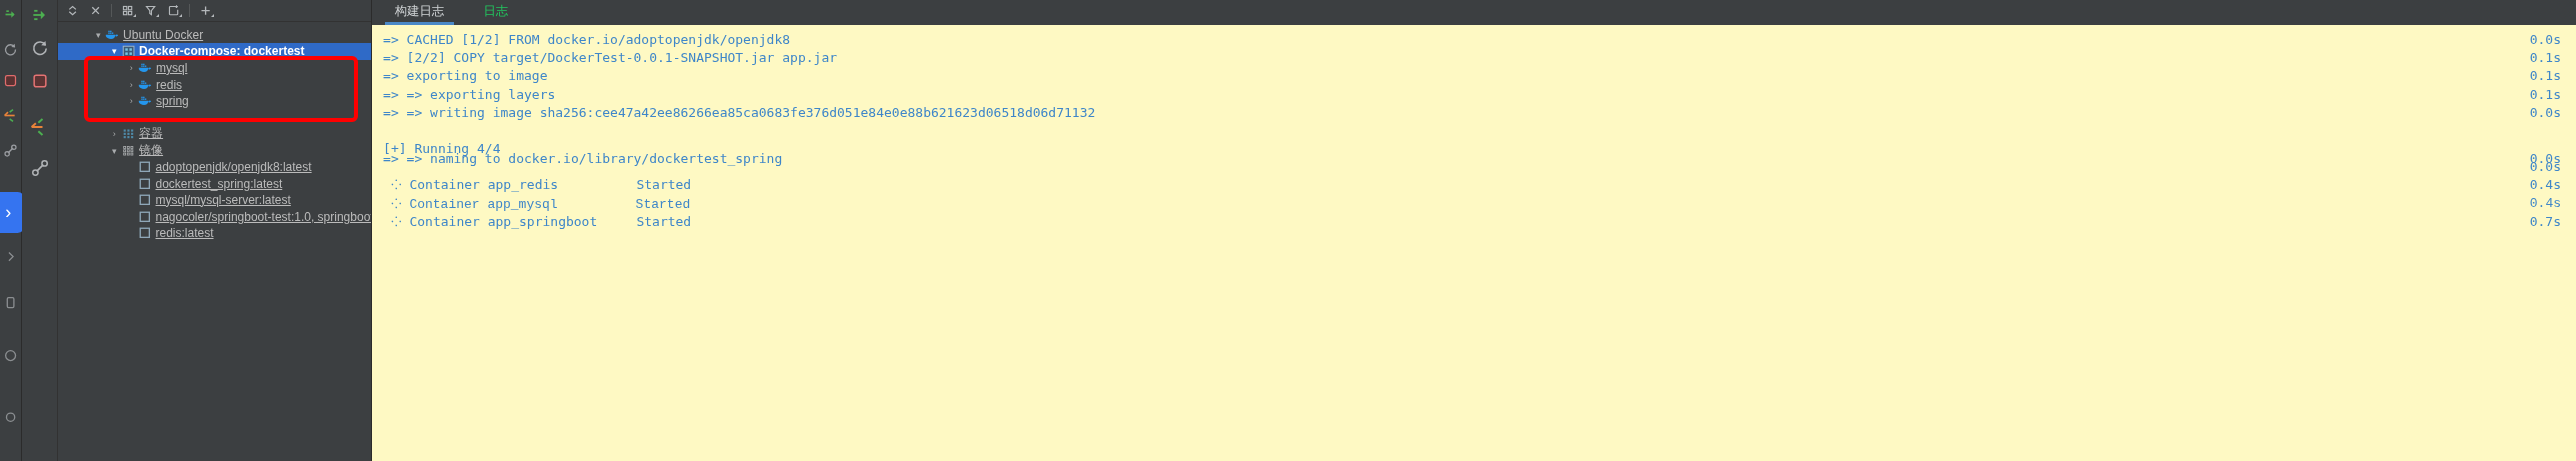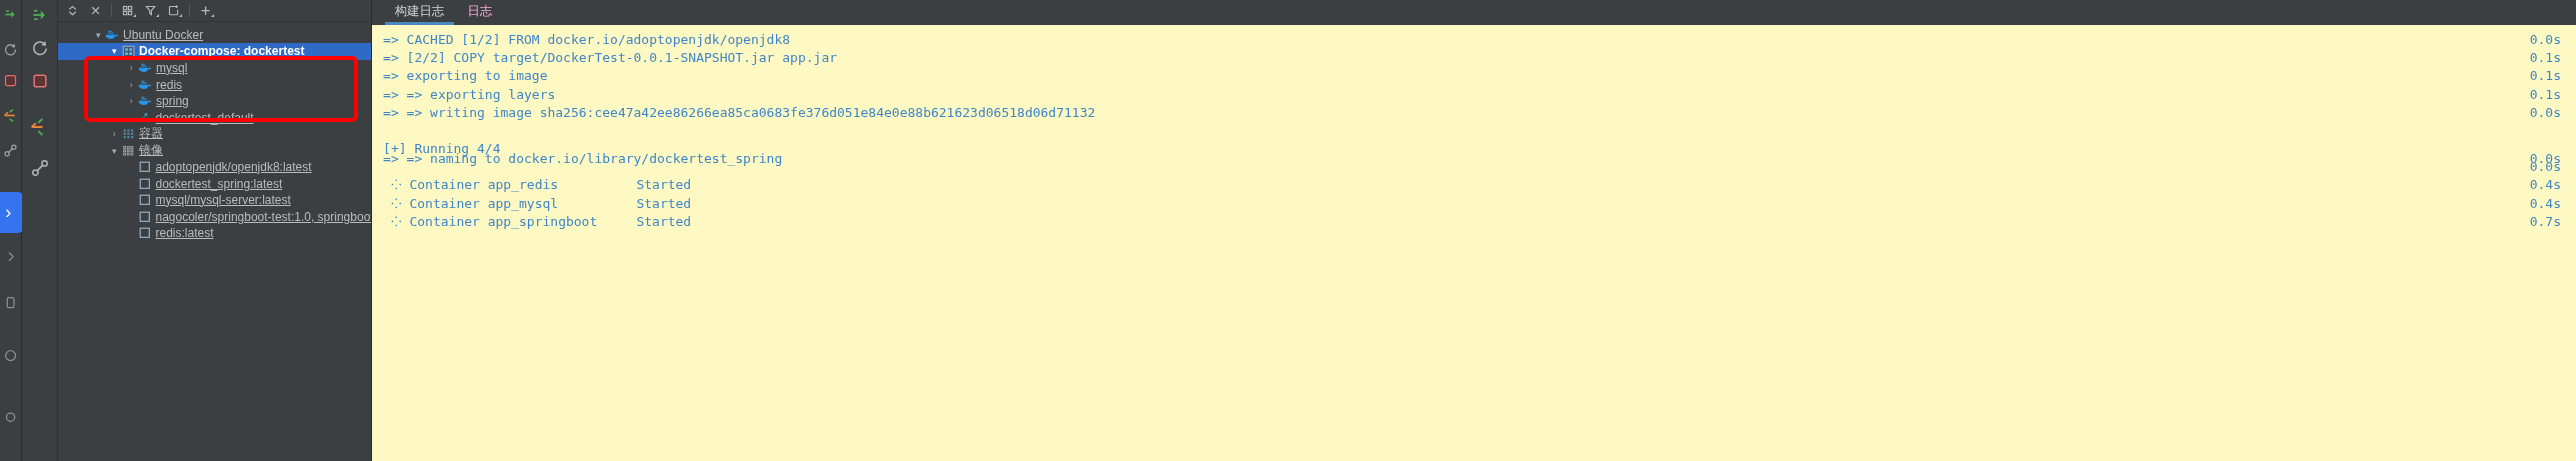--- a/index.html
+++ b/index.html
@@ -97,26 +97,26 @@
   }
 
   
   .log-pane {
     flex: 1 1 auto; height: 461px; background: #2b2b2b; position: relative;
     display: flex; flex-direction: column;
   }
   .tabs-bar {
     height: 25px; background: #3c3f41;
     display: flex; align-items: flex-start; padding-left: 11.6px;
-    flex: 0 0 25px; position: relative;
+    flex: 0 0 25px; position: relative; gap: 16px;
   }
   .tab {
     height: 23px; padding: 0 11.6px;
     display: flex; align-items: center;
-    font-size: 12.4px; color: #f9a8d4; position: relative;
+    font-size: 12.4px; color: #22c55e; position: relative;
   }
   .tab.active { color: #cfd2d4; }
   .tab.active::after {
     content: ""; position: absolute; left: 1.7px; right: 1.7px; bottom: -1.7px;
     height: 2.5px; background: #4a88c7;
   }
   .log-body {
     flex: 1 1 auto; background: #fef9c3;
     position: relative; overflow: hidden;
     font-family: "DejaVu Sans Mono", monospace;
@@ -355,31 +355,20 @@
             <rect x="4" y="4.2" width="1.7" height="1.7" fill="#2496ed"></rect>
               <rect x="6.2" y="4.2" width="1.7" height="1.7" fill="#2496ed"></rect>
             <rect x="8.4" y="4.2" width="1.7" height="1.7" fill="#2496ed"></rect>
             <path d="M1 6.8 h11.5 c0 3.4 -2 5.2 -5.2 5.2 c-3.2 0 -5.6 -1.6 -6.3 -3.6 z" fill="#2496ed"></path>
             <path d="M12.5 7.4 c1.2 -1.3 2.6 -0.9 3.4 -0.2 c-0.4 1.4 -1.9 2.1 -3.3 1.7 z" fill="#2496ed"></path>
           </svg>
         </span>
         <span class="node-label">spring</span>
       </div>
 
-      <div class="tree-row" style="top:88px;padding-left:79px;">
-        <span class="node-icon">
-          <svg width="13.2" height="13.2" viewBox="0 0 16 16">
-            <rect x="2" y="9" width="4" height="4" fill="#4f8aa8"></rect>
-            <rect x="8" y="2.5" width="3.4" height="3.4" fill="#4f8aa8"></rect>
-            <rect x="10.5" y="10.5" width="3" height="3" fill="#4f8aa8"></rect>
-            <path d="M5 10 L9.5 5 M5.5 11.5 L10.5 11.8" stroke="#4f8aa8" stroke-width="1.2"></path>
-          </svg>
-        </span>
-        <span class="node-label">dockertest_default</span>
-      </div>
 
       <div class="tree-row" style="top:104px;padding-left:51px;">
         <span class="twisty">›</span>
         <span class="node-icon">
           <svg width="13.2" height="13.2" viewBox="0 0 16 16">
             <rect x="2" y="3" width="2.6" height="2.6" fill="#4f8aa8"></rect>
               <rect x="6.5" y="3" width="2.6" height="2.6" fill="#4f8aa8"></rect>
               <rect x="11" y="3" width="2.6" height="2.6" fill="#4f8aa8"></rect>
             <rect x="2" y="7" width="2.6" height="2.6" fill="#4f8aa8"></rect>
               <rect x="6.5" y="7" width="2.6" height="2.6" fill="#4f8aa8"></rect>
@@ -494,21 +483,21 @@
         <span class="log-text">[+] Running 4/4</span>
         <span class="log-dur"></span>
       </div>
       <div class="log-line" style="top:132px;">
         <span class="log-dur">0.0s</span>
       </div>
       <div class="log-line" style="top:150px;">
         <span class="log-text"> ⁘ Container app_redis          Started</span>
         <span class="log-dur">0.4s</span>
       </div>
-      <div class="log-line" style="top:169px;">
+      <div class="log-line" style="top:169px;font-family:Liberation Mono, monospace;">
         <span class="log-text"> ⁘ Container app_mysql          Started</span>
         <span class="log-dur">0.4s</span>
       </div>
       <div class="log-line" style="top:187px;">
         <span class="log-text"> ⁘ Container app_springboot     Started</span>
         <span class="log-dur">0.7s</span>
       </div>
     </div>
   </div>
 

